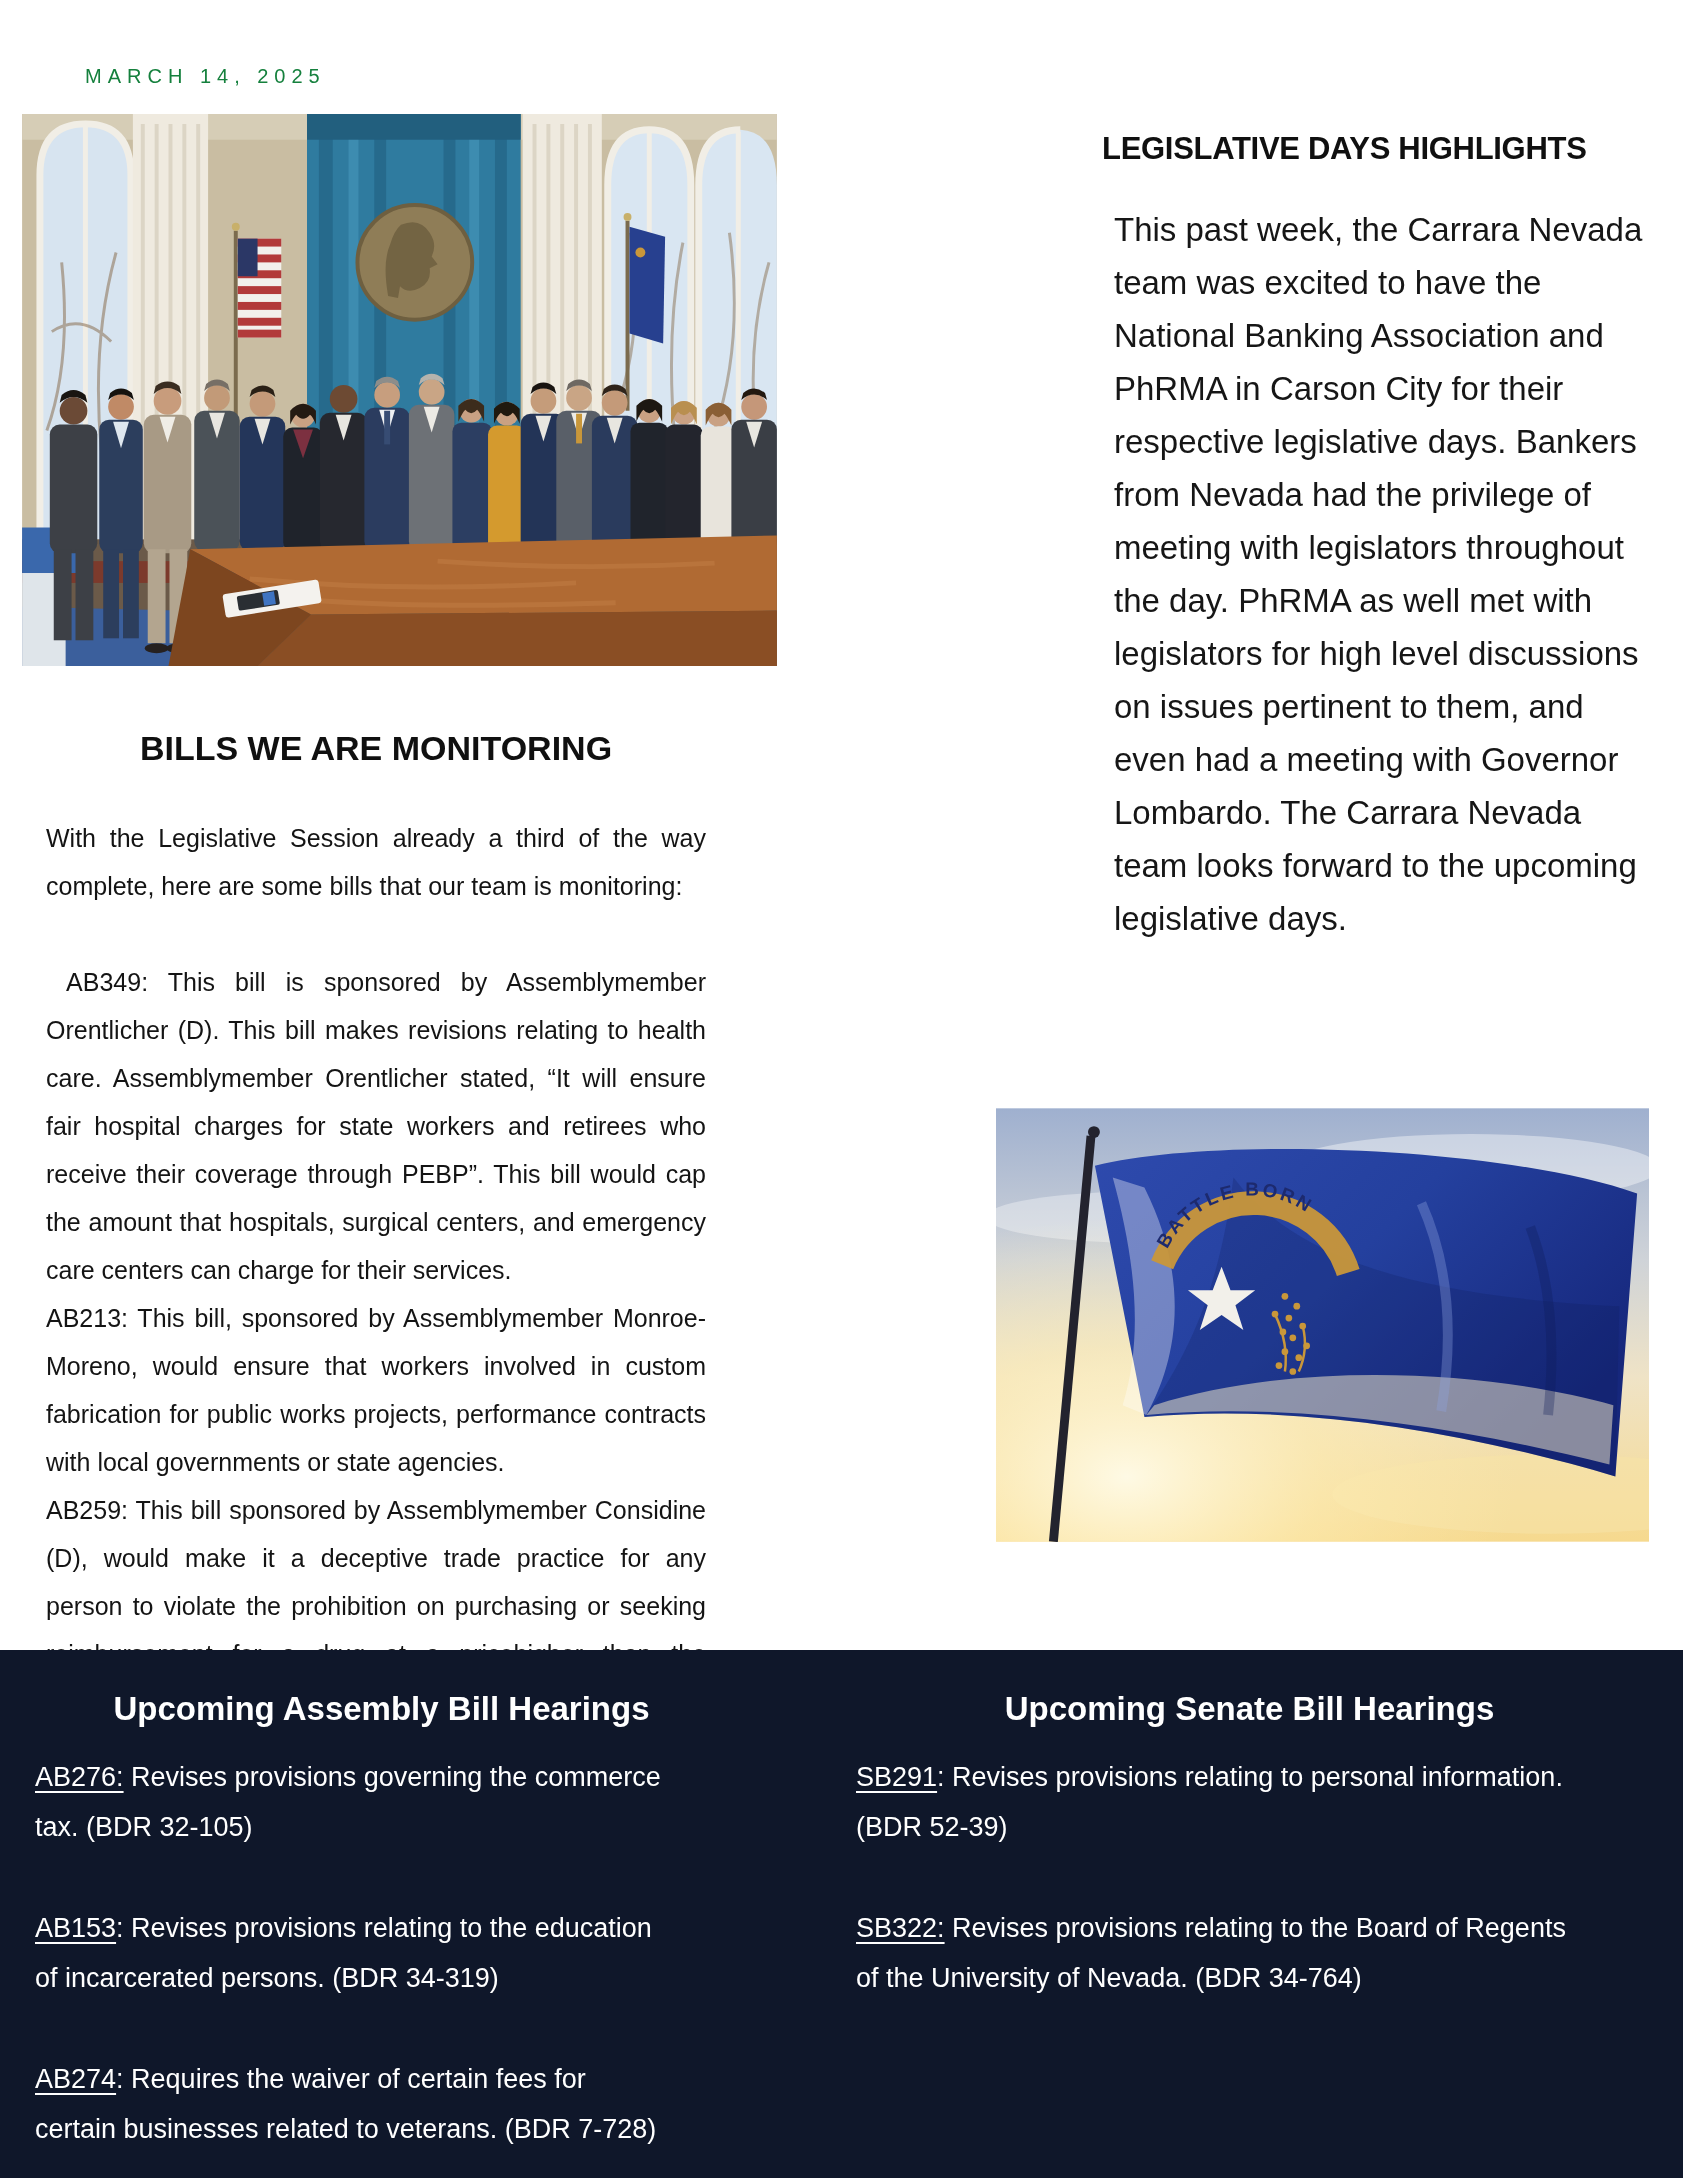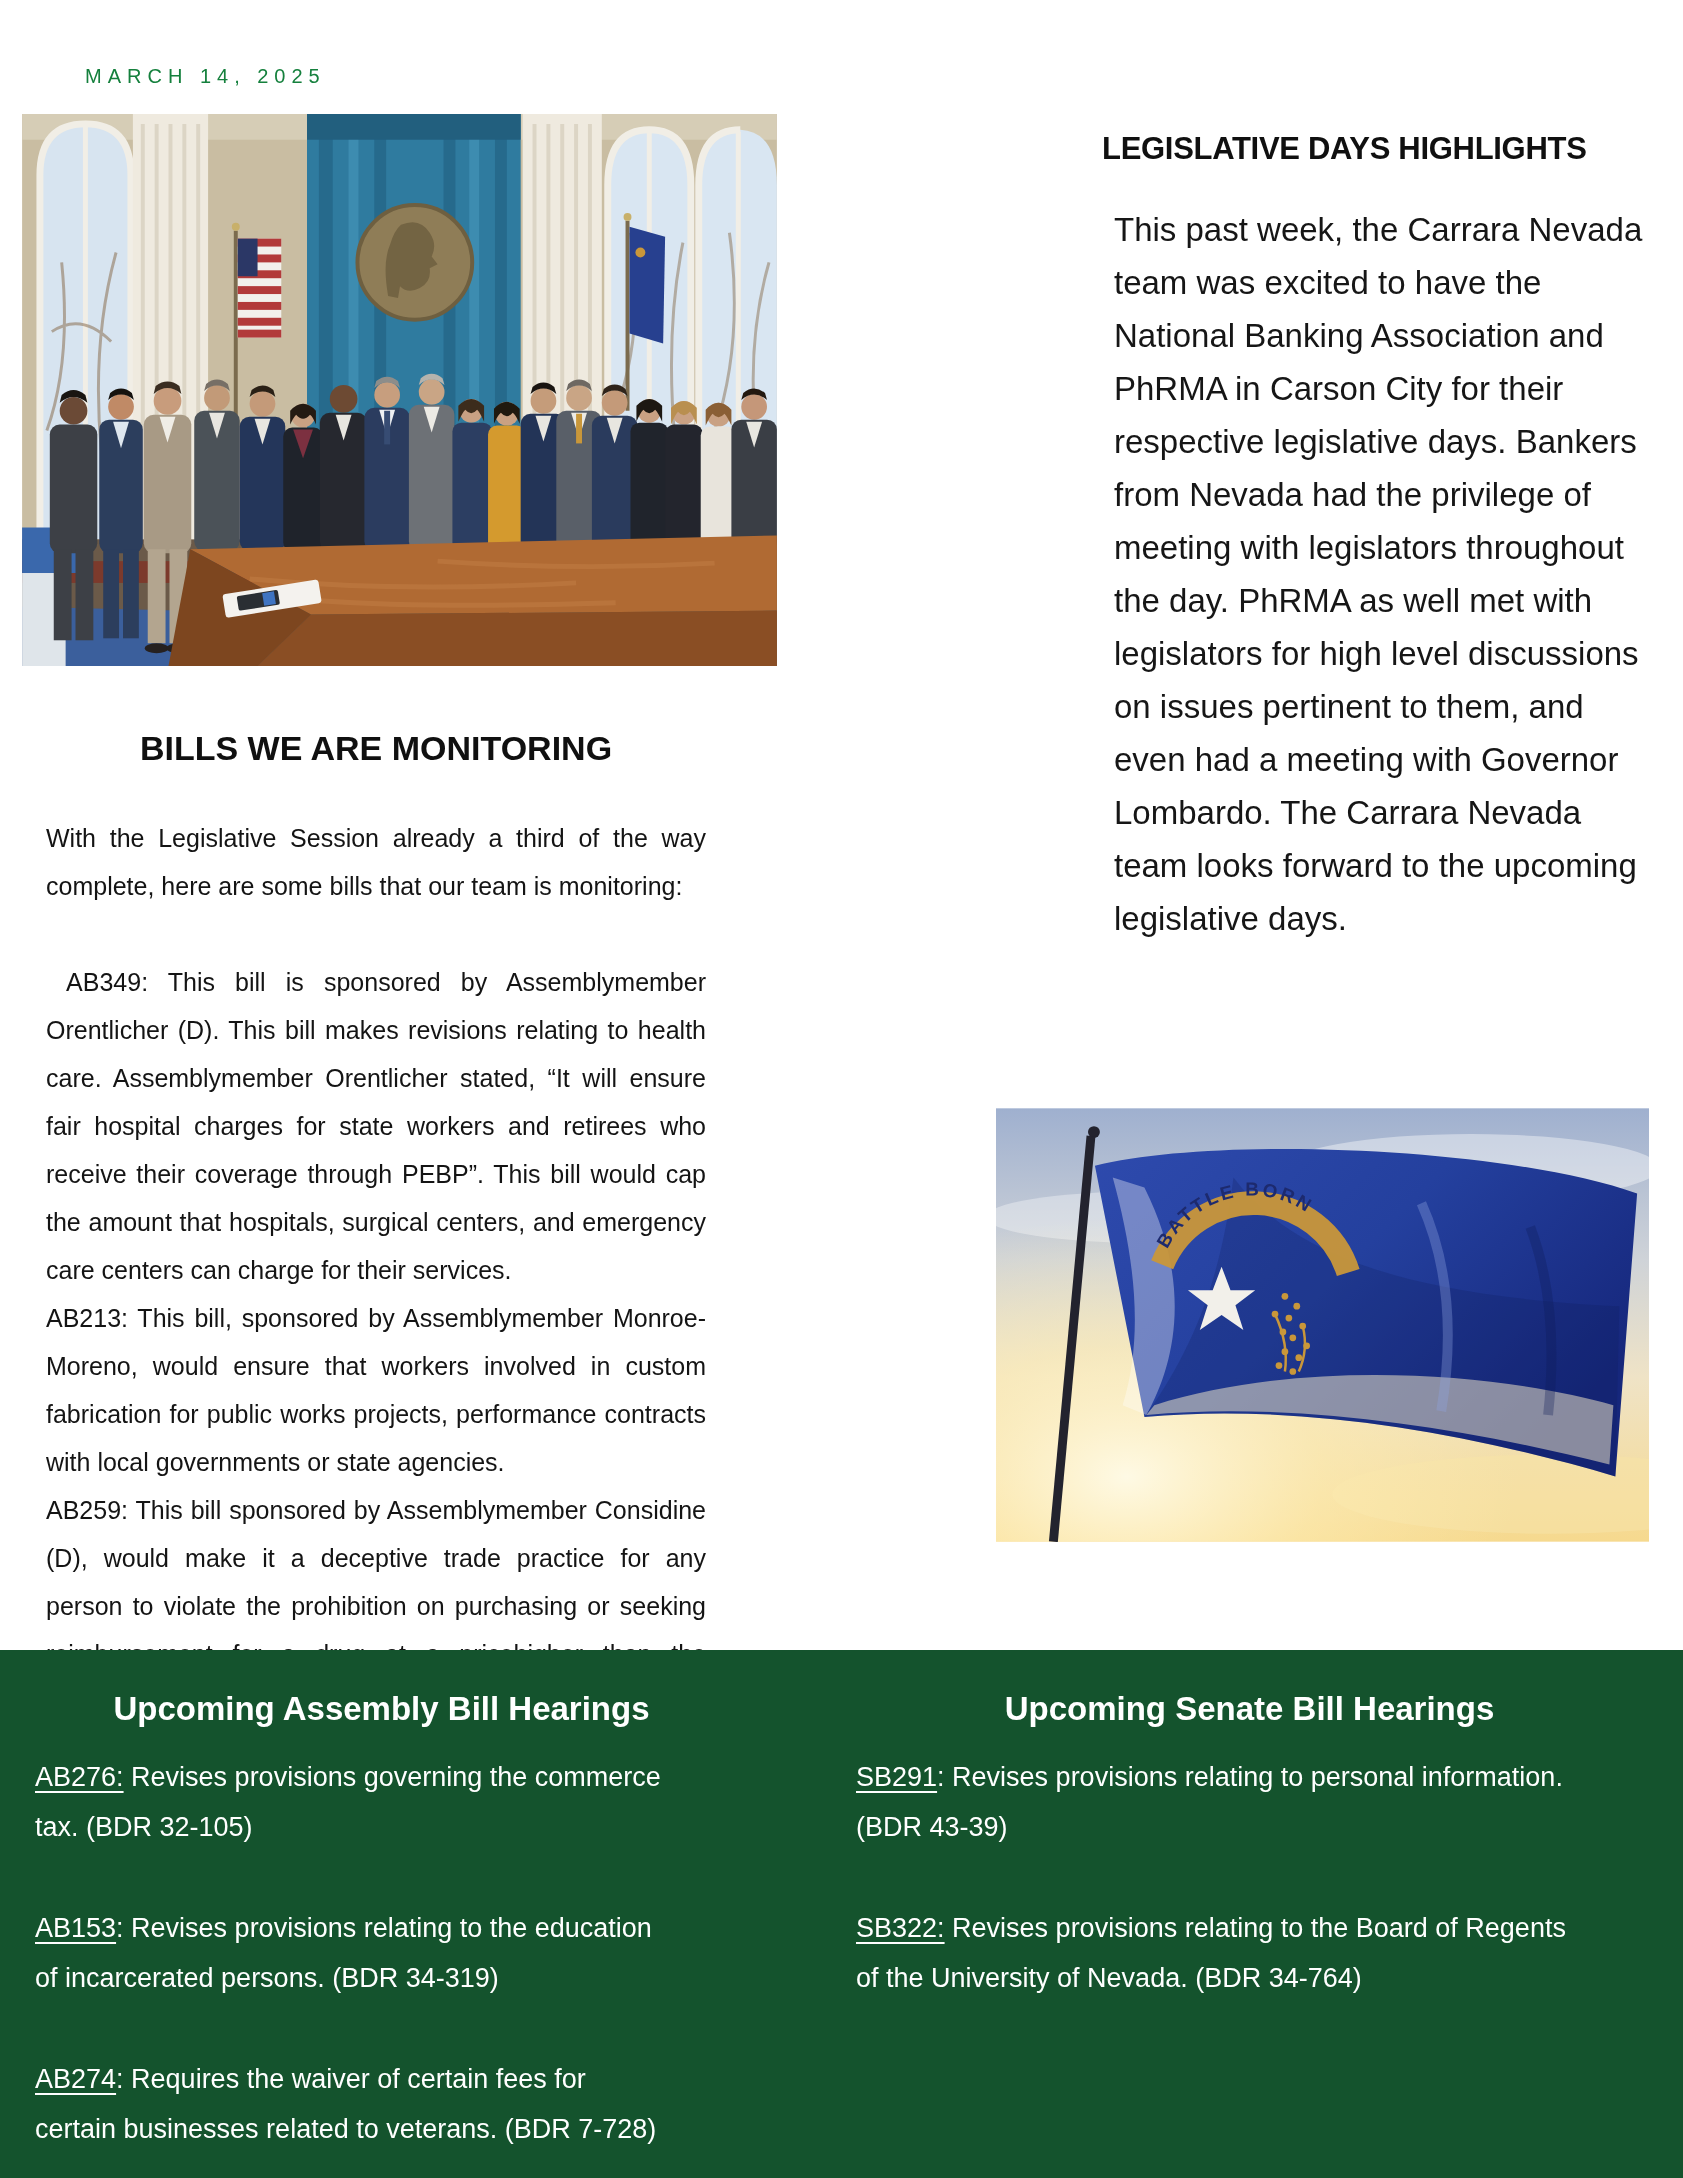--- a/index.html
+++ b/index.html
@@ -14,21 +14,21 @@
   .highlights{position:absolute;left:1102px;top:131px;width:546px;}
   .highlights h2{margin:0 0 36px 0;font-size:31px;font-weight:bold;color:#101010;letter-spacing:-0.3px;}
   .highlights .body{margin-left:12px;font-size:33px;line-height:53px;color:#161616;}
 
   .monitoring{position:absolute;left:46px;top:729px;width:660px;}
   .monitoring h2{margin:0 0 46px 0;text-align:center;font-size:34px;font-weight:bold;color:#101010;}
   .monitoring p{margin:0;font-size:25px;line-height:48px;text-align:justify;color:#141414;}
   .monitoring p.intro{margin-bottom:48px;}
   .bill-num{text-decoration-thickness:2px;text-underline-offset:5px;}
 
-  .band{position:absolute;left:0;top:1650px;width:1683px;height:528px;background:#14532d;color:#ffffff;}
+  .band{position:absolute;left:0;top:1650px;width:1683px;height:528px;background:#0f172a;color:#ffffff;}
   .band .col{position:absolute;top:0;padding-top:40px;}
   .band .col.assembly{left:35px;width:693px;}
   .band .col.senate{left:856px;width:787px;}
   .band h3{margin:0 0 24px 0;text-align:center;font-size:33px;font-weight:bold;color:#ffffff;}
   .band .col.assembly h3{width:733px;margin-left:-20px;}
   .band p.hearing-item{margin:0 0 51px 0;font-size:27px;line-height:50px;white-space:pre-line;color:#ffffff;}
   .band .col.assembly p.hearing-item{width:639px;}
   .band .col.senate p.hearing-item{width:787px;}
   .hearing-num{text-decoration:underline;text-decoration-thickness:2px;text-underline-offset:5px;}
 
@@ -311,20 +311,20 @@
       <p class="hearing-item"><span class="hearing-num">AB276:</span><span> Revises provisions governing the commerce
 tax. (BDR 32-105)</span></p>
       <p class="hearing-item"><span class="hearing-num">AB153</span><span>: Revises provisions relating to the education
 of incarcerated persons. (BDR 34-319)</span></p>
       <p class="hearing-item"><span class="hearing-num">AB274</span><span>: Requires the waiver of certain fees for
 certain businesses related to veterans. (BDR 7-728)</span></p>
     </div>
     <div class="col senate">
       <h3>Upcoming Senate Bill Hearings</h3>
       <p class="hearing-item"><span class="hearing-num">SB291</span><span>: Revises provisions relating to personal information.
-(BDR 43-39)</span></p>
+(BDR 52-39)</span></p>
       <p class="hearing-item"><span class="hearing-num">SB322:</span><span> Revises provisions relating to the Board of Regents
 of the University of Nevada. (BDR 34-764)</span></p>
     </div>
   </div>
 
 </div>
 
 
 </body></html>

